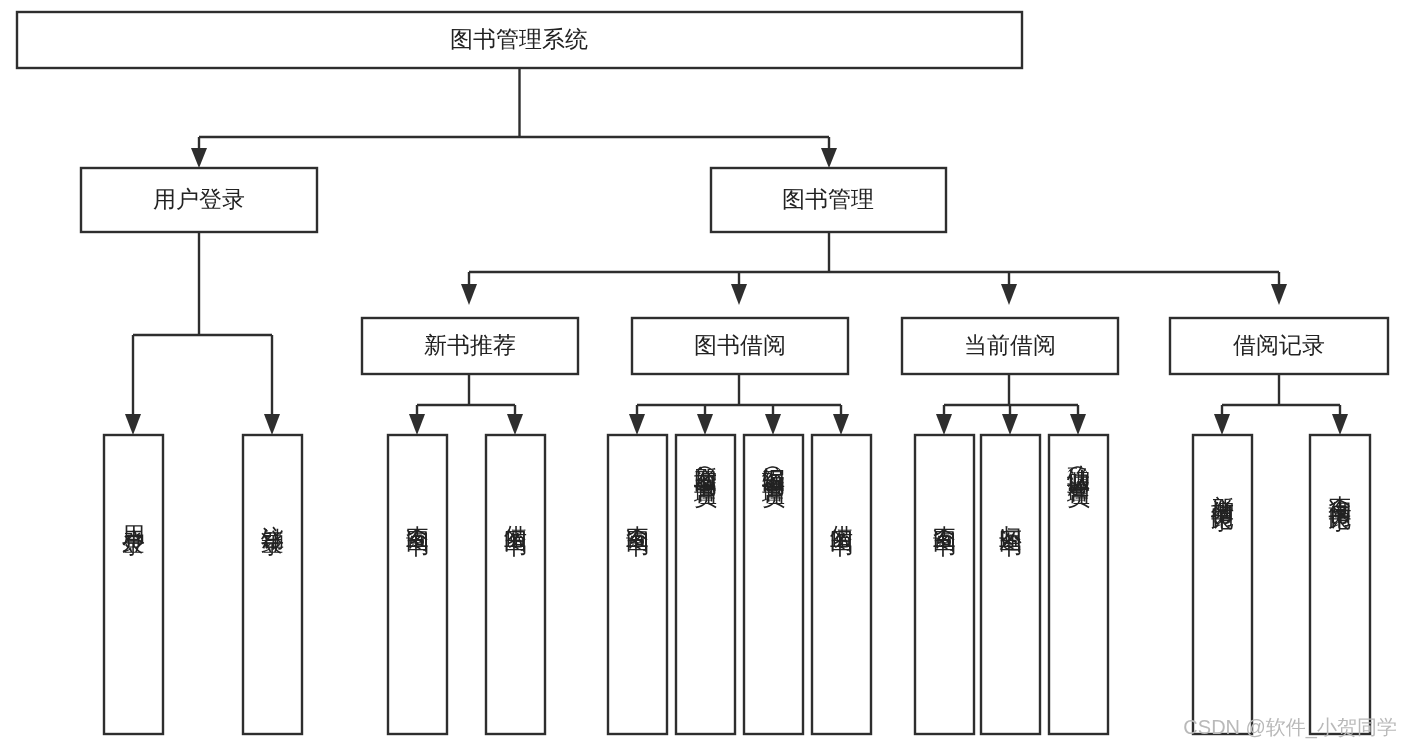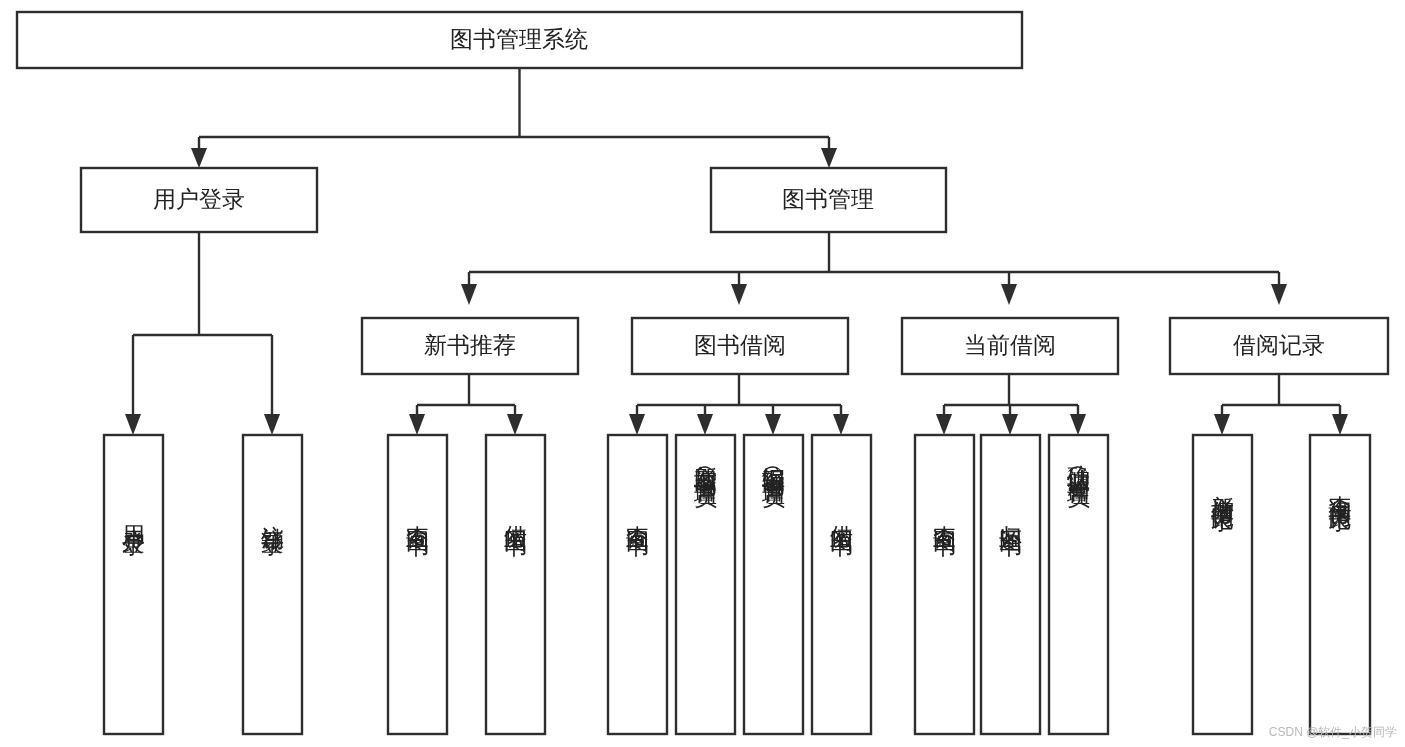--- a/index.html
+++ b/index.html
@@ -64,21 +64,21 @@
     letter-spacing: 3px;
     color: #222222;
     white-space: nowrap;
     text-align: center;
   }
   .watermark {
     position: absolute;
     right: 8px;
     bottom: 6px;
     font-family: "Liberation Sans", "DejaVu Sans", sans-serif;
-    font-size: 12px;
+    font-size: 20px;
     color: #b9b9b9;
     white-space: nowrap;
     user-select: none;
   }
 </style>
 </head>
 <body>
 
 <div id="diagram-root">
 

